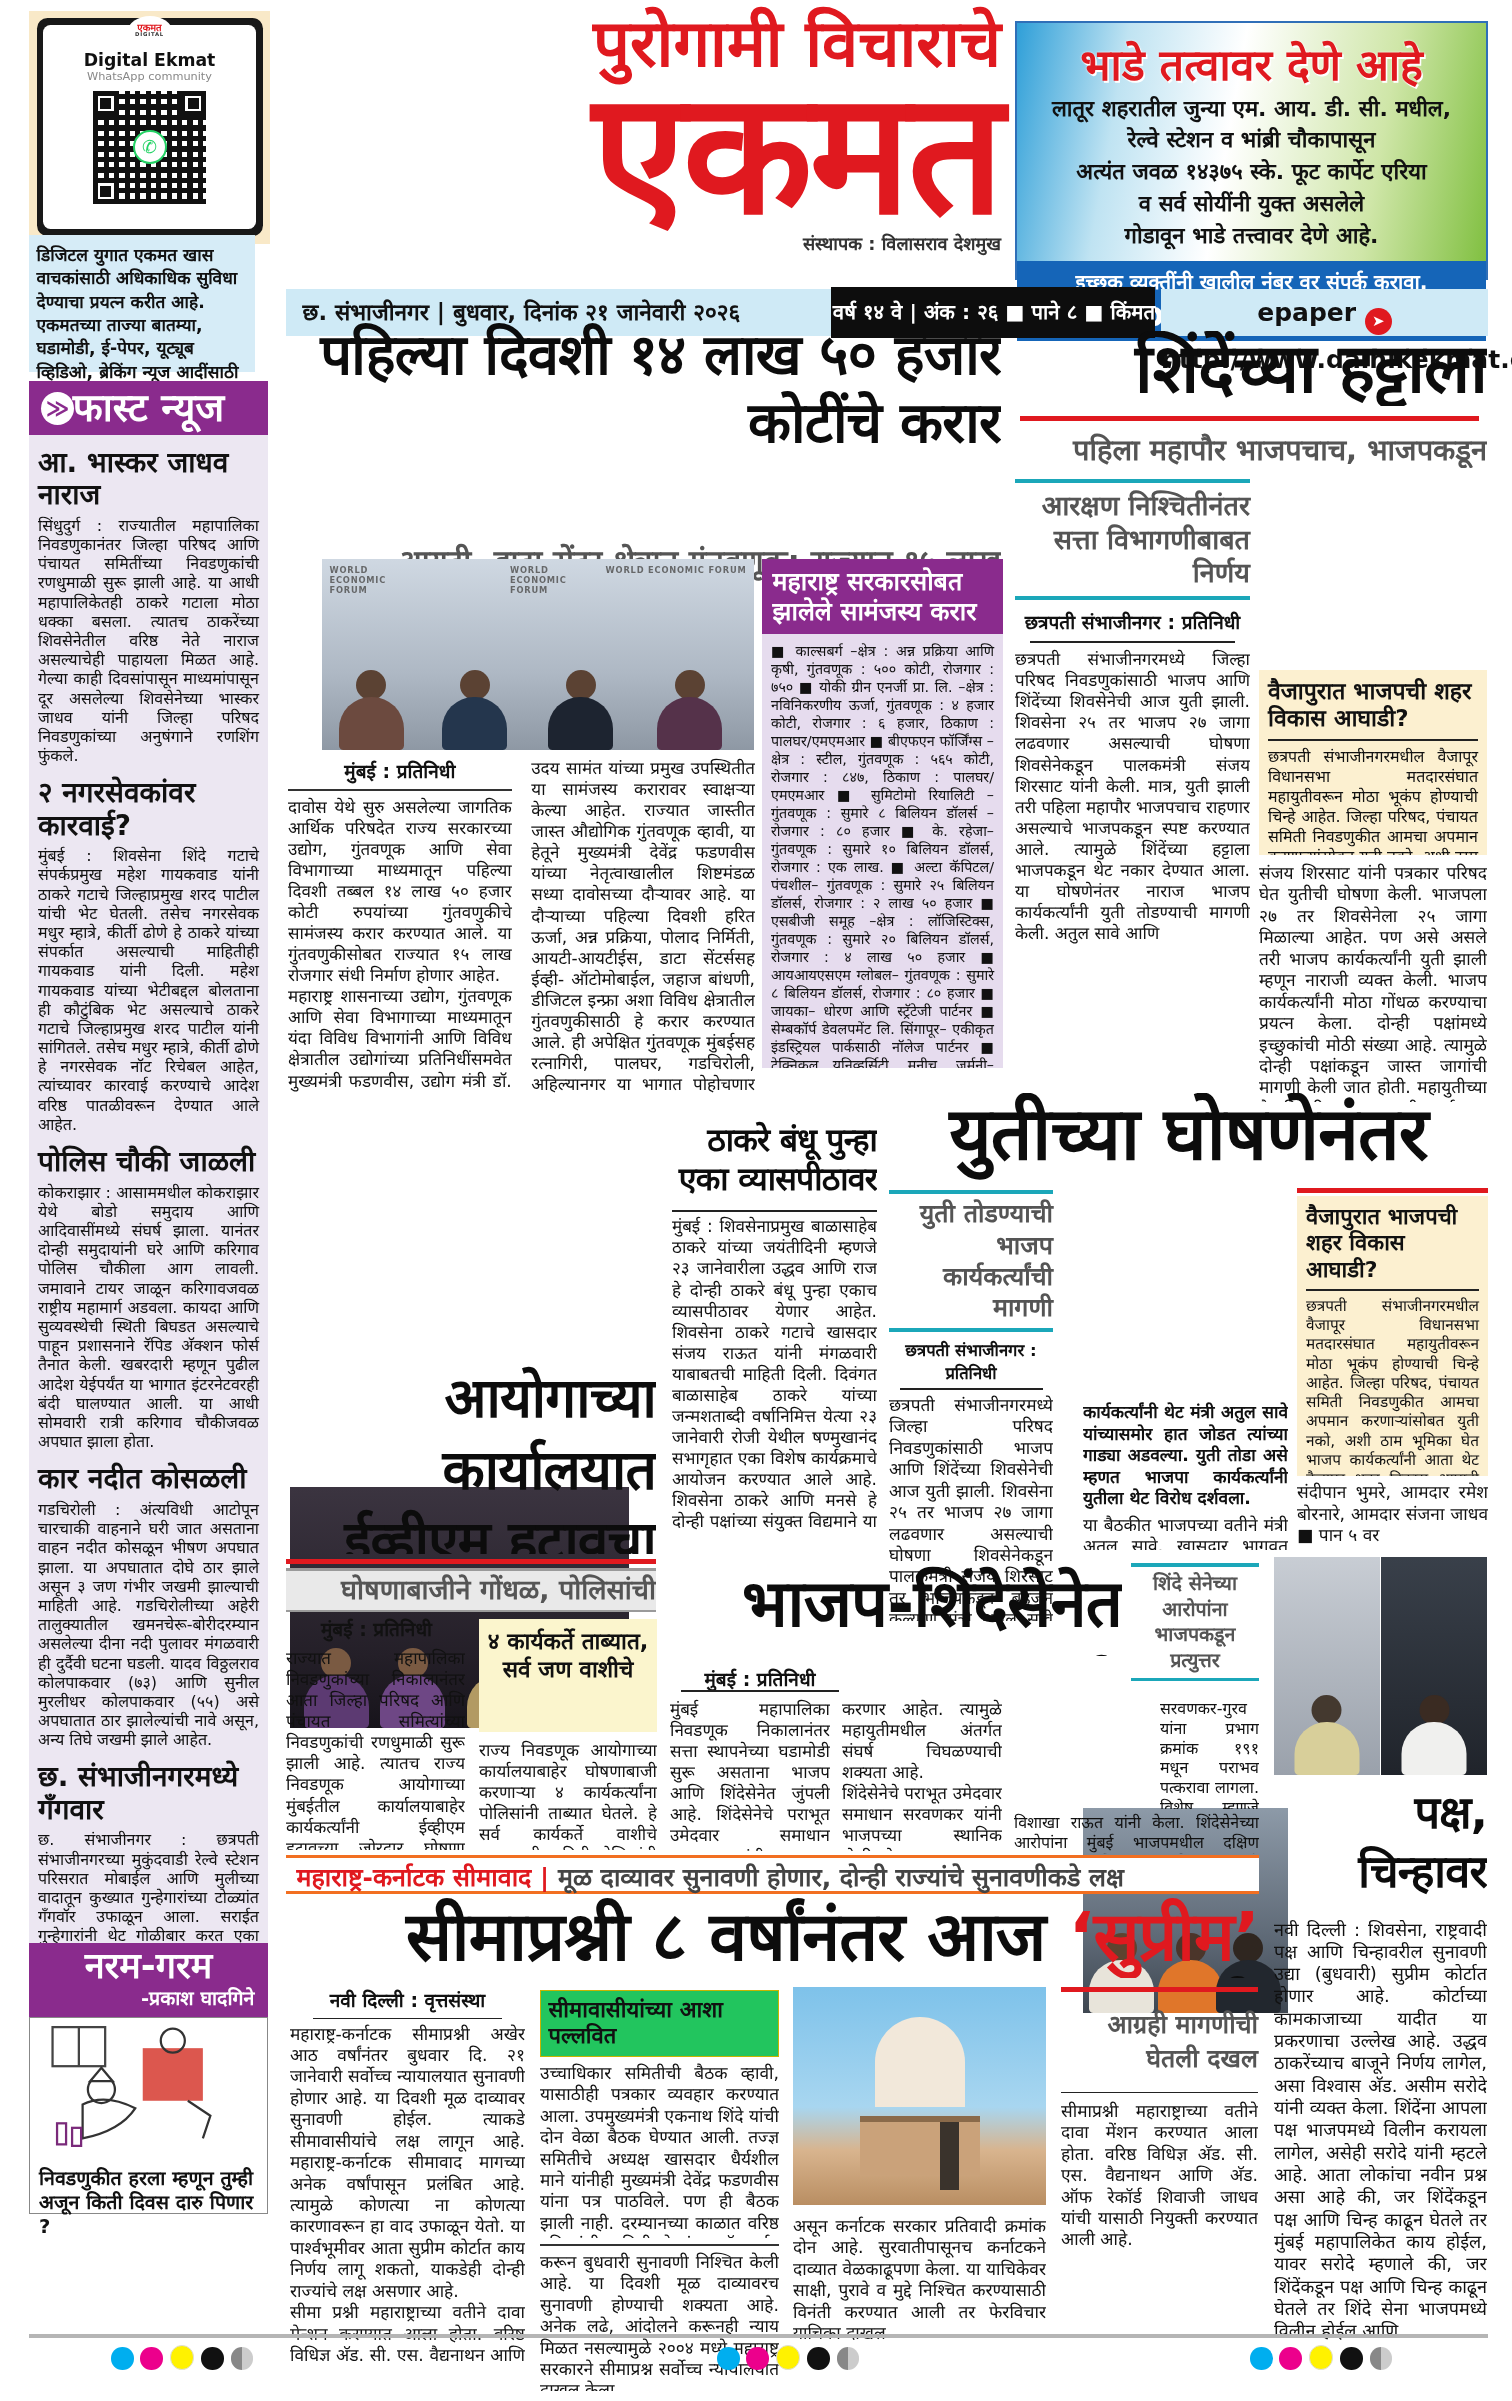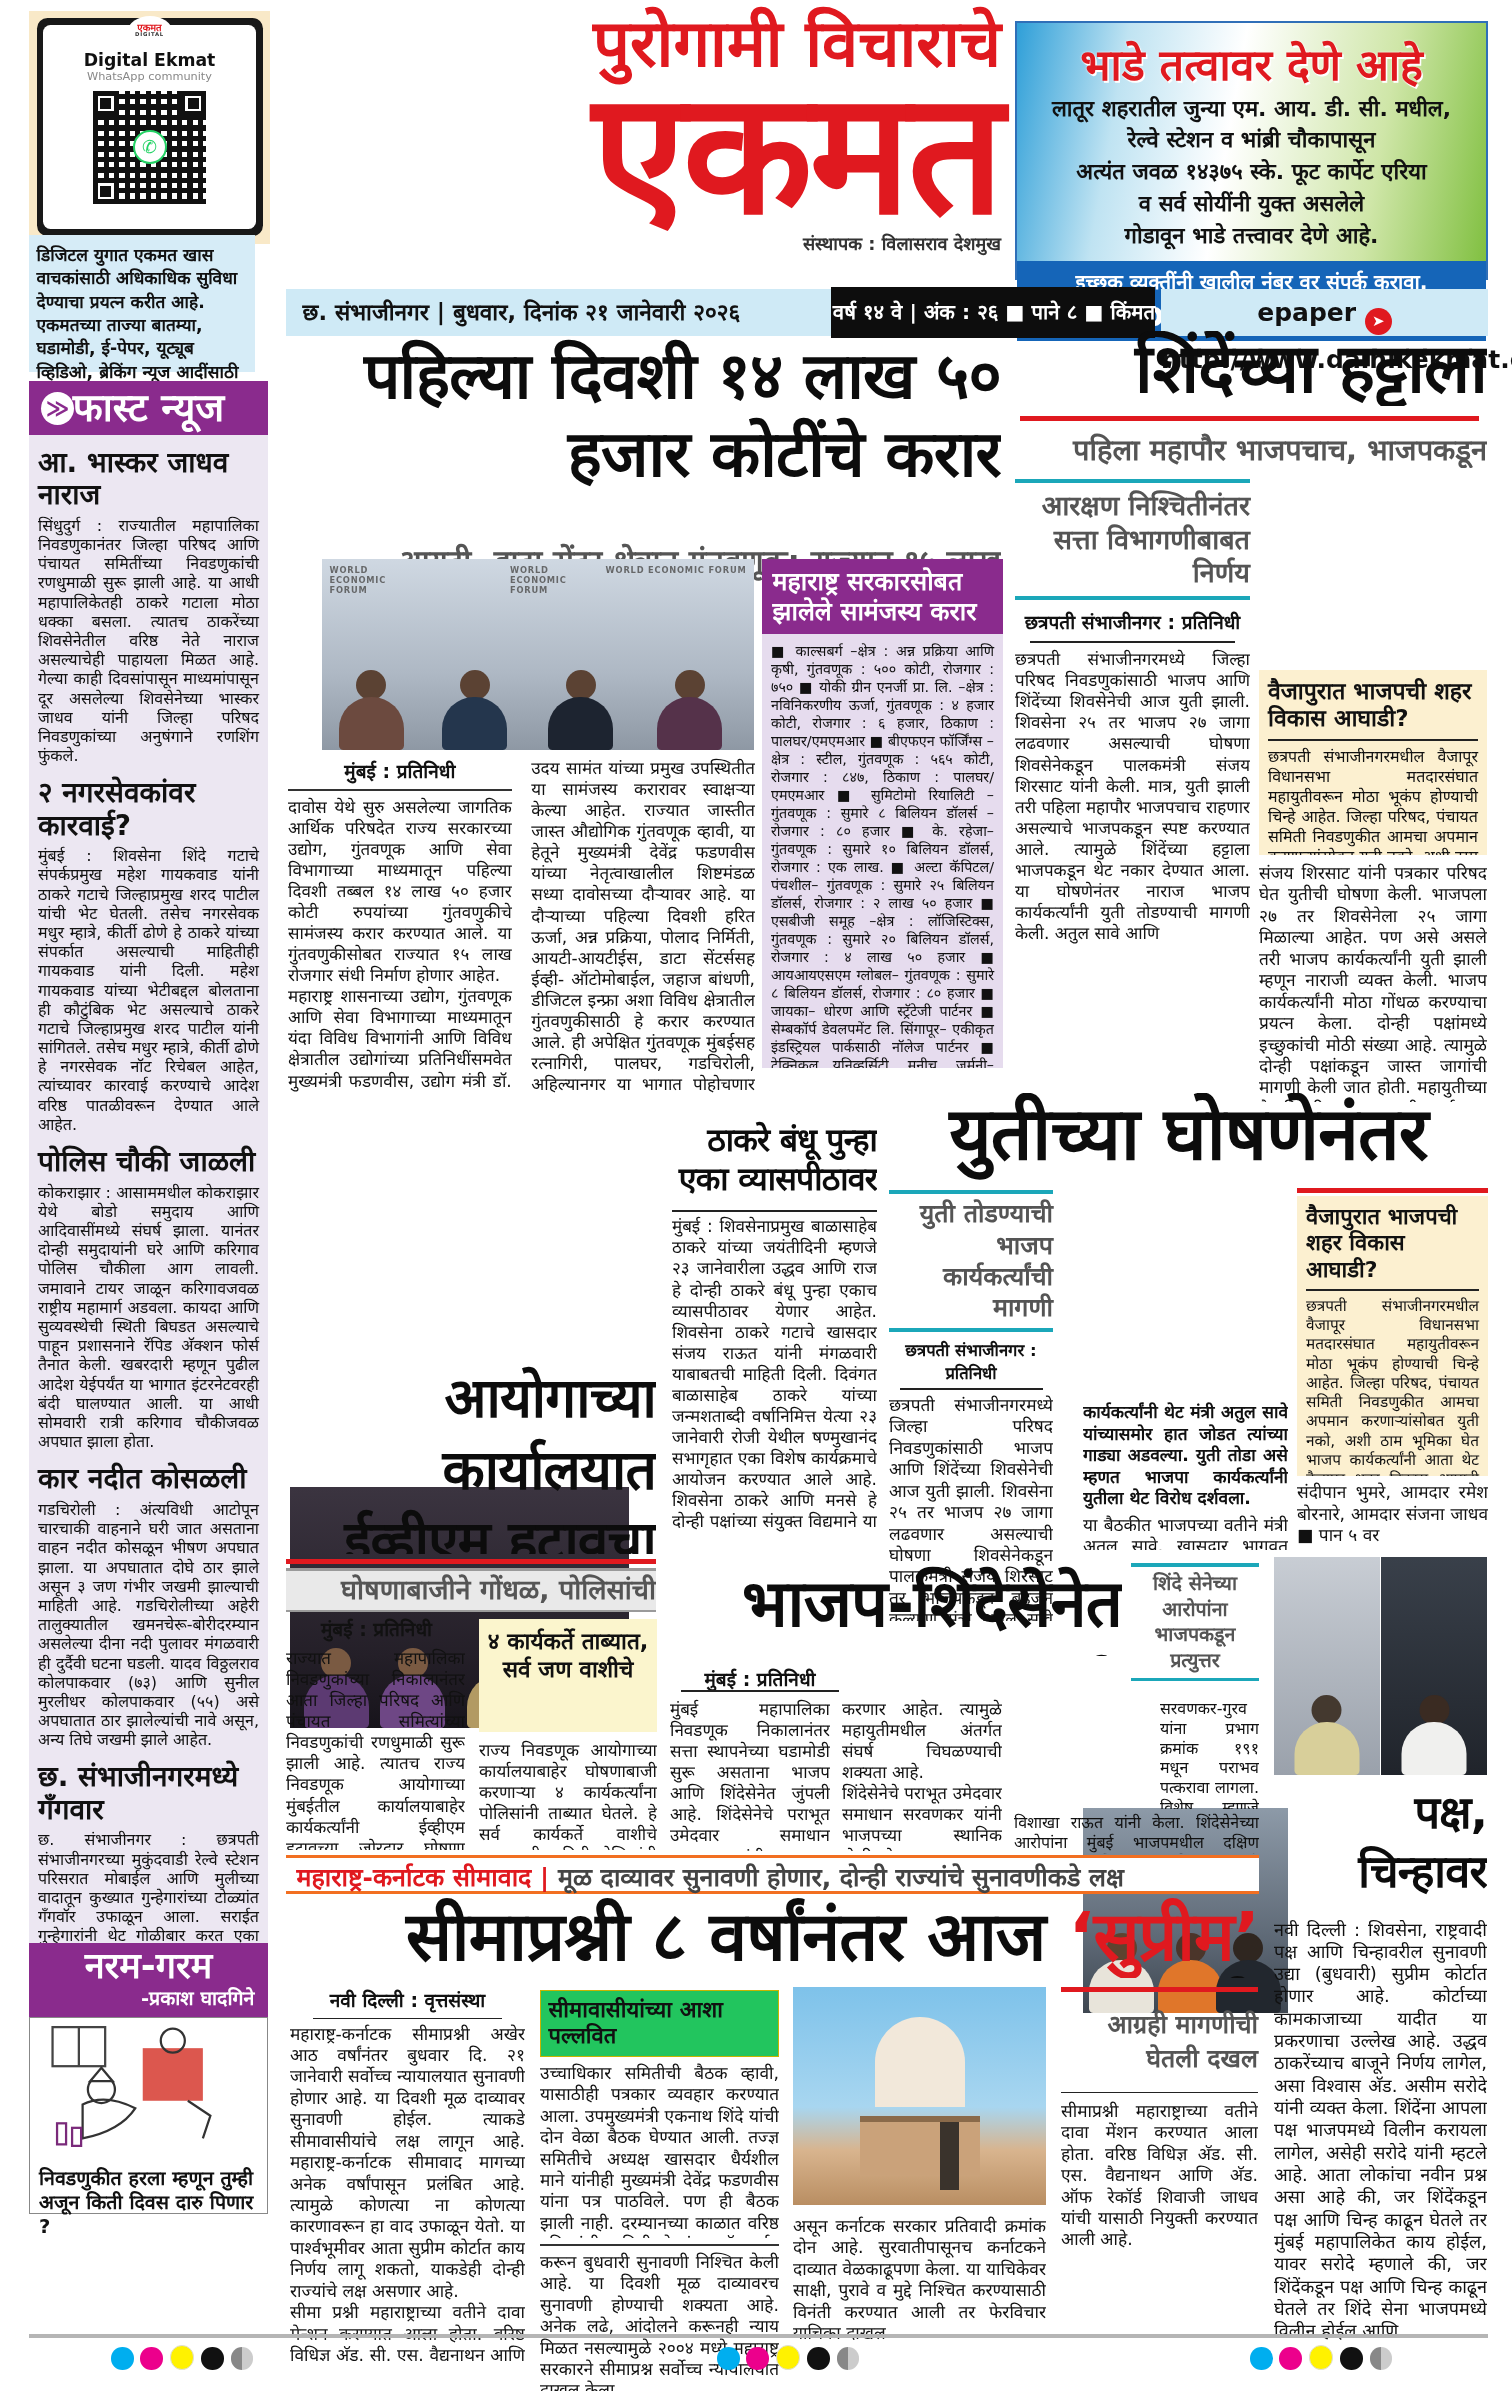--- a/index.html
+++ b/index.html
@@ -158,21 +158,21 @@
       <div class="fn-title">कार नदीत कोसळली</div>
       <div class="fn-body">गडचिरोली : अंत्यविधी आटोपून चारचाकी वाहनाने घरी जात असताना वाहन नदीत कोसळून भीषण अपघात झाला. या अपघातात दोघे ठार झाले असून ३ जण गंभीर जखमी झाल्याची माहिती आहे. गडचिरोलीच्या अहेरी तालुक्यातील खमनचेरू-बोरीदरम्यान असलेल्या दीना नदी पुलावर मंगळवारी ही दुर्दैवी घटना घडली. यादव विठ्ठलराव कोलपाकवार (७३) आणि सुनील मुरलीधर कोलपाकवार (५५) असे अपघातात ठार झालेल्यांची नावे असून, अन्य तिघे जखमी झाले आहेत.</div>
     </div>
     <div>
       <div class="fn-title">छ. संभाजीनगरमध्ये गँगवार</div>
       <div class="fn-body">छ. संभाजीनगर : छत्रपती संभाजीनगरच्या मुकुंदवाडी रेल्वे स्टेशन परिसरात मोबाईल आणि मुलीच्या वादातून कुख्यात गुन्हेगारांच्या टोळ्यांत गँगवॉर उफाळून आला. सराईत गुन्हेगारांनी थेट गोळीबार करत एका तरुणाचा खून करण्याचा प्रयत्न केल्याने परिसरात दहशत निर्माण झाली. आरोपींनी घरावर दगडफेक केली, तसेच मध्ये पडणाऱ्या नागरिकांना जिवे मारण्याच्या धमक्या दिल्या. सुदैवाने या घटनेत कोणीही जखमी झाले नाही. पुंडलिकनगर पोलिसांनी गुन्हा दाखल करून शुभम जाटसह ७ जणांना अटक केली.</div>
     </div>
 
   </div>
 
-  <div class="abs hl ctr ovf" style="left:282px;top:337px;width:719px;height:197px;font-size:64px;line-height:1.22">पहिल्या दिवशी १४ लाख ५० हजार कोटींचे करार</div>
+  <div class="abs hl ctr ovf" style="left:282px;top:321px;width:719px;height:197px;font-size:56px;line-height:1.22">पहिल्या दिवशी १४ लाख ५० हजार कोटींचे करार</div>
   <div class="abs ctr gray-sub ovf" style="left:282px;top:539px;width:719px;height:42px;font-size:31px">आयटी, डाटा सेंटर क्षेत्रात गुंतवणूक; राज्यात १५ लाख रोजगाराच्या संधी</div>
 
   <div class="abs ph" style="left:322px;top:559px;width:432px;height:191px;background:linear-gradient(180deg,#cfd8e2,#aeb8c4 60%,#8e98a4)">
     <span class="weflabel" style="left:7.5px;top:6px">WORLD<br>ECONOMIC<br>FORUM</span>
     <span class="weflabel" style="left:188px;top:6px">WORLD<br>ECONOMIC<br>FORUM</span>
     <span class="weflabel" style="right:7.5px;top:6px">WORLD ECONOMIC FORUM</span>
     <div style="position:absolute;bottom:0;left:16.6px" class="person">
         <div class="p-head"></div>
         <div class="p-torso" style="background:#6c4a3f"></div>
       </div>

